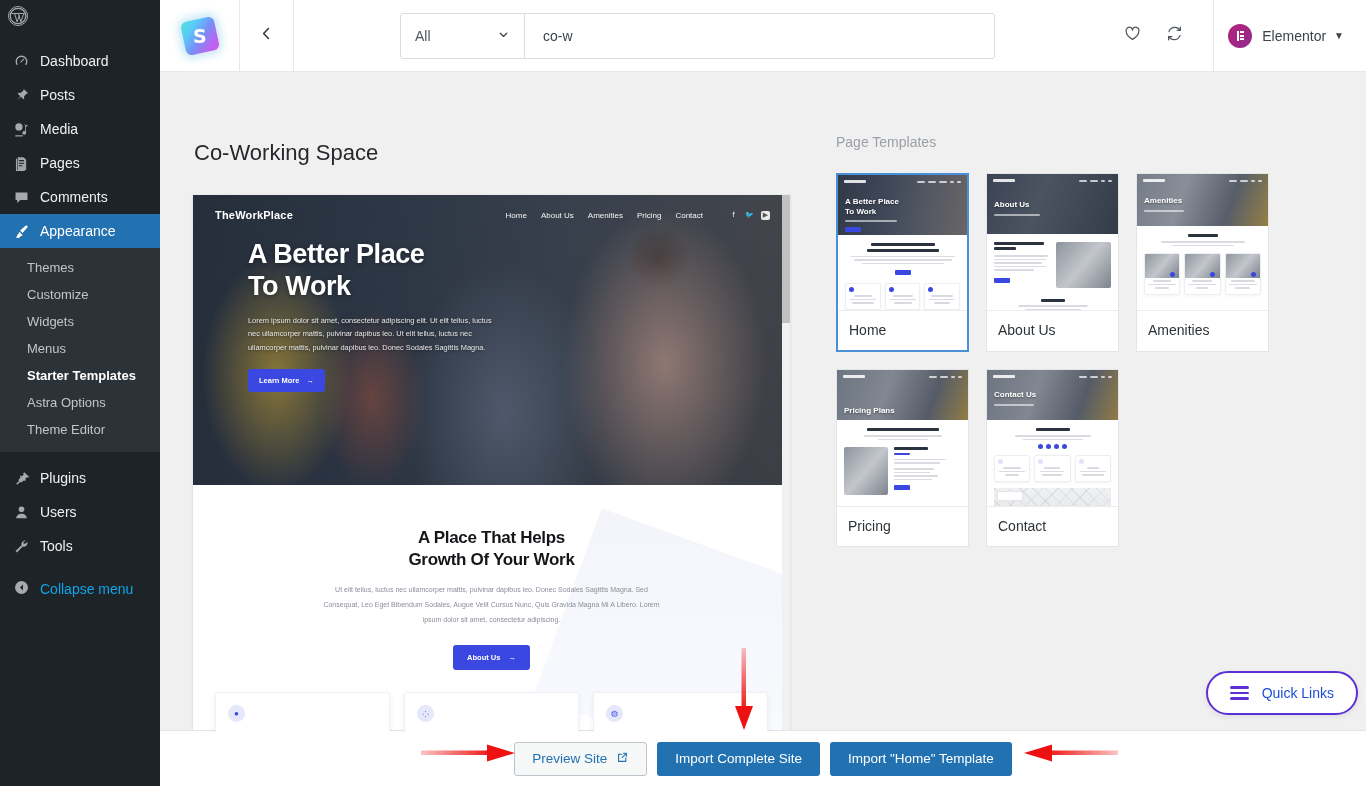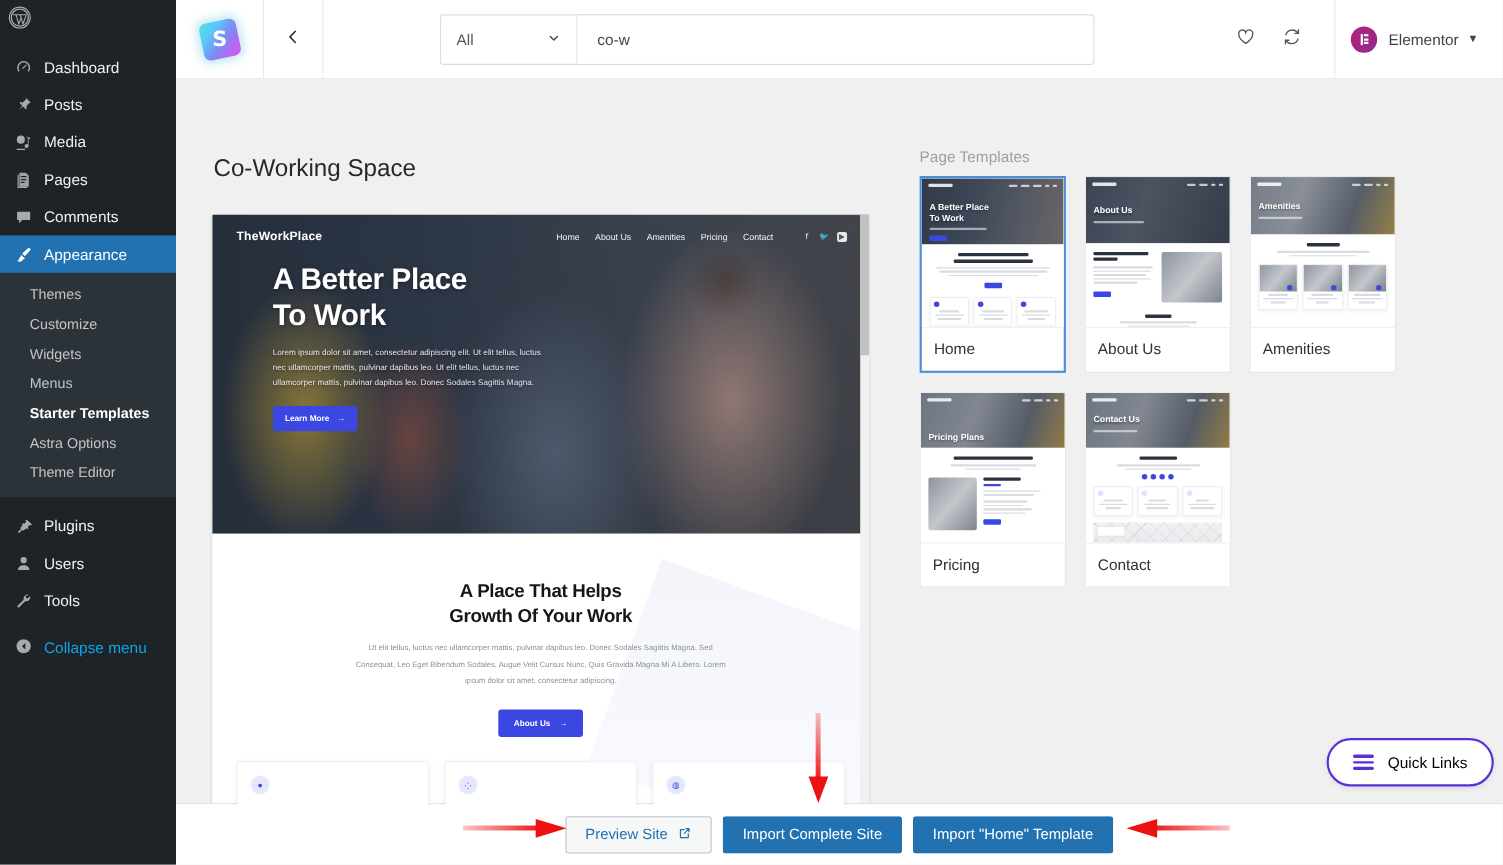--- a/index.html
+++ b/index.html
@@ -239,21 +239,21 @@
     position:absolute; right:0; top:0; width:8px; height:537px;
     background:#f1f1f1;
   }
   #pv-thumb {
     position:absolute; right:0; top:0; width:8px; height:128px;
     background:#c1c1c1;
   }
 
   
   #tpl-panel { position: absolute; left: 676px; top: 62px; width: 500px; }
-  #tpl-heading { font-size:14px; color:#9ba0a6; margin-bottom: 10px;}
+  #tpl-heading { font-size:14px; color:#9ba0a6; margin-bottom: 23px;}
   .tpl-grid { display:flex; flex-wrap: wrap; gap: 17px; }
   .tpl-card {
     width: 133px; background:#fff; border:1px solid #e4e5e7;
     cursor:pointer; overflow:hidden;
   }
   .tpl-card.selected { border:2px solid #4a90d9; }
   .tpl-thumb { height: 136px; overflow:hidden; position:relative; background:#fff;}
   .tpl-card.selected .tpl-thumb { height:135px; }
   .tpl-label {
     border-top:1px solid #ebecee; padding: 11px 0 12px 11px;
@@ -309,21 +309,21 @@
   
   #quick-links {
     position: absolute; right: 8px; bottom: 71px;
     height: 44px; padding: 0 22px;
     background:#fff; border:2px solid #5b31d6; border-radius:25px;
     display:flex; align-items:center; gap:13px; cursor:pointer;
     box-shadow: 0 2px 6px rgba(0,0,0,.08);
   }
   #quick-links .ql-icon { display:flex; flex-direction:column; gap:3px;}
   #quick-links .ql-icon i { display:block; width:19px; height:2.5px; background:#5b31d6; border-radius:2px;}
-  #quick-links .ql-txt { font-size:14px; color:#000000;}
+  #quick-links .ql-txt { font-size:14px; color:#1d4ed8;}
 
   
   #footer-bar {
     position:absolute; left:0; bottom:0; width:1206px; height:56px;
     background:#fff; border-top:1px solid #e2e4e7;
     display:flex; align-items:center; justify-content:center; gap:10px;
   }
   .btn {
     height:34px; padding:12px 17px; border-radius:3px;
     display:flex; align-items:center; gap:9px;

